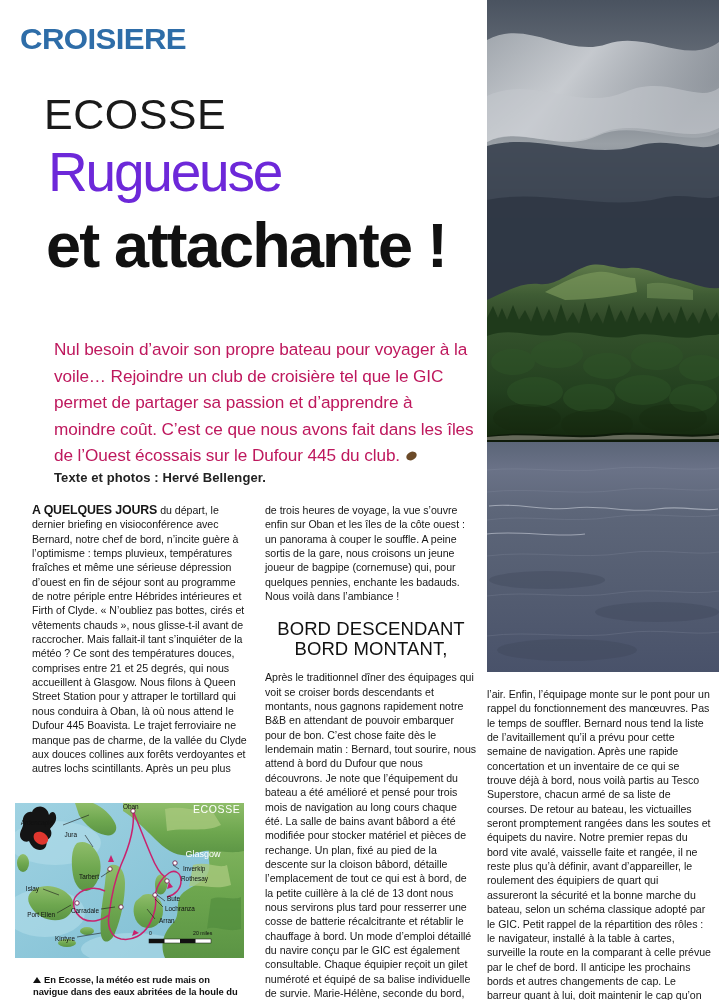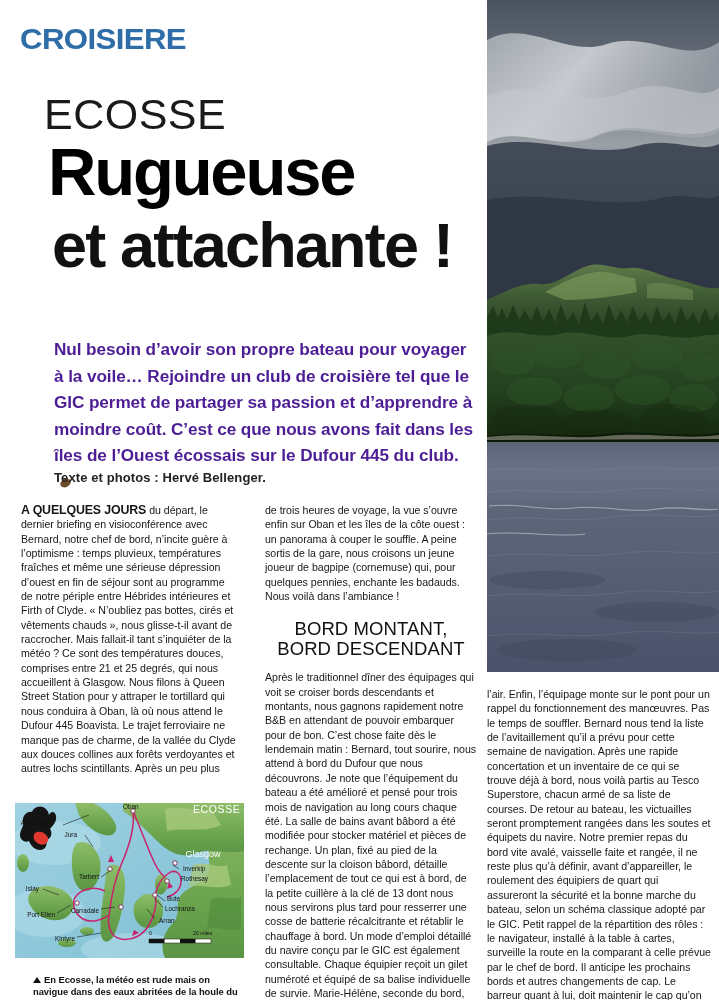--- a/index.html
+++ b/index.html
@@ -58,50 +58,50 @@
   }
   .h-kicker {
     font-size: 43px;
     line-height: 44px;
     font-weight: 400;
     letter-spacing: 0.5px;
     color: #1a1a1a;
     font-family: "Liberation Sans", sans-serif;
   }
   .h-main {
-    font-size: 67px;
+    font-size: 55px;
     line-height: 80px;
-    font-weight: 700;
+    font-weight: 400;
     letter-spacing: -2.2px;
-    color: #000000;
+    color: #6d28d9;
     margin-top: -4px;
     margin-left: 4px;
     font-family: "Liberation Sans", sans-serif;
   }
   .h-sub {
     font-size: 63px;
     line-height: 62px;
     font-weight: 700;
     letter-spacing: -1.8px;
     color: #111111;
     margin-top: 2px;
-    margin-left: 8px;
+    margin-left: 2px;
     font-family: "Liberation Sans", sans-serif;
   }
 
   
   .standfirst {
     position: absolute;
     left: 54px;
     top: 336px;
     width: 420px;
     font-size: 17.2px;
     line-height: 26.5px;
-    font-weight: 700;
-    color: #4c1d95;
+    font-weight: 400;
+    color: #be185d;
     letter-spacing: -0.1px;
   }
   .endmark {
     display: inline-block;
     width: 11px;
     height: 8px;
     border-radius: 50%;
     background: #6b4a28;
     transform: rotate(-28deg);
     margin-left: 6px;
@@ -120,21 +120,21 @@
   
   .col {
     position: absolute;
     font-size: 10.6px;
     line-height: 14.35px;
     color: #161616;
     text-align: left;
     letter-spacing: -0.02px;
   }
   .col p { margin: 0; }
-  .col1 { left: 21px;  top: 503px; width: 218px; }
+  .col1 { left: 32px;  top: 503px; width: 218px; }
   .col2 { left: 265px; top: 503px; width: 212px; }
   .col3 { left: 487px; top: 687px; width: 224px; }
 
   .dropintro {
     font-weight: 700;
     font-size: 12.4px;
     letter-spacing: -0.15px;
   }
 
   .subhead {
@@ -299,22 +299,22 @@
   </div>
   <div class="byline">Texte et photos : Hervé Bellenger.</div>
 
   <div class="col col1">
     <p><span class="dropintro">A QUELQUES JOURS</span><span> du départ, le dernier briefing en visioconférence avec Bernard, notre chef de bord, n’incite guère à l’optimisme : temps pluvieux, températures fraîches et même une sérieuse dépression d’ouest en fin de séjour sont au programme de notre périple entre Hébrides intérieures et Firth of Clyde. « N’oubliez pas bottes, cirés et vêtements chauds », nous glisse-t-il avant de raccrocher. Mais fallait-il tant s’inquiéter de la météo ? Ce sont des températures douces, comprises entre 21 et 25 degrés, qui nous accueillent à Glasgow. Nous filons à Queen Street Station pour y attraper le tortillard qui nous conduira à Oban, là où nous attend le Dufour 445 Boavista. Le trajet ferroviaire ne manque pas de charme, de la vallée du Clyde aux douces collines aux forêts verdoyantes et autres lochs scintillants. Après un peu plus</span></p>
   </div>
 
   <div class="col col2">
     <p>de trois heures de voyage, la vue s’ouvre enfin sur Oban et les îles de la côte ouest : un panorama à couper le souffle. A peine sortis de la gare, nous croisons un jeune joueur de bagpipe (cornemuse) qui, pour quelques pennies, enchante les badauds. Nous voilà dans l’ambiance !</p>
     <div class="subhead">
+      <div>BORD DESCENDANT</div>
       <div>BORD MONTANT,</div>
-      <div>BORD DESCENDANT</div>
     </div>
     <p>Après le traditionnel dîner des équipages qui voit se croiser bords descendants et montants, nous gagnons rapidement notre B&amp;B en attendant de pouvoir embarquer pour de bon. C’est chose faite dès le lendemain matin : Bernard, tout sourire, nous attend à bord du Dufour que nous découvrons. Je note que l’équipement du bateau a été amélioré et pensé pour trois mois de navigation au long cours chaque été. La salle de bains avant bâbord a été modifiée pour stocker matériel et pièces de rechange. Un plan, fixé au pied de la descente sur la cloison bâbord, détaille l’emplacement de tout ce qui est à bord, de la petite cuillère à la clé de 13 dont nous nous servirons plus tard pour resserrer une cosse de batterie récalcitrante et rétablir le chauffage à bord. Un mode d’emploi détaillé du navire conçu par le GIC est également consultable. Chaque équipier reçoit un gilet numéroté et équipé de sa balise individuelle de survie. Marie-Hélène, seconde du bord, enfile le sien et nous apprend à le régler puis à armer notre balise, non sans humour, façon hôtesse de</p>
   </div>
 
   <div class="col col3">
     <p>l’air. Enfin, l’équipage monte sur le pont pour un rappel du fonctionnement des manœuvres. Pas le temps de souffler. Bernard nous tend la liste de l’avitaillement qu’il a prévu pour cette semaine de navigation. Après une rapide concertation et un inventaire de ce qui se trouve déjà à bord, nous voilà partis au Tesco Superstore, chacun armé de sa liste de courses. De retour au bateau, les victuailles seront promptement rangées dans les soutes et équipets du navire. Notre premier repas du bord vite avalé, vaisselle faite et rangée, il ne reste plus qu’à définir, avant d’appareiller, le roulement des équipiers de quart qui assureront la sécurité et la bonne marche du bateau, selon un schéma classique adopté par le GIC. Petit rappel de la répartition des rôles : le navigateur, installé à la table à cartes, surveille la route en la comparant à celle prévue par le chef de bord. Il anticipe les prochains bords et autres changements de cap. Le barreur quant à lui, doit maintenir le cap qu’on lui a fixé et adapter sa conduite</p>
   </div>
 
   <figure class="map-figure" style="margin:0;">
     <div class="map-img">

